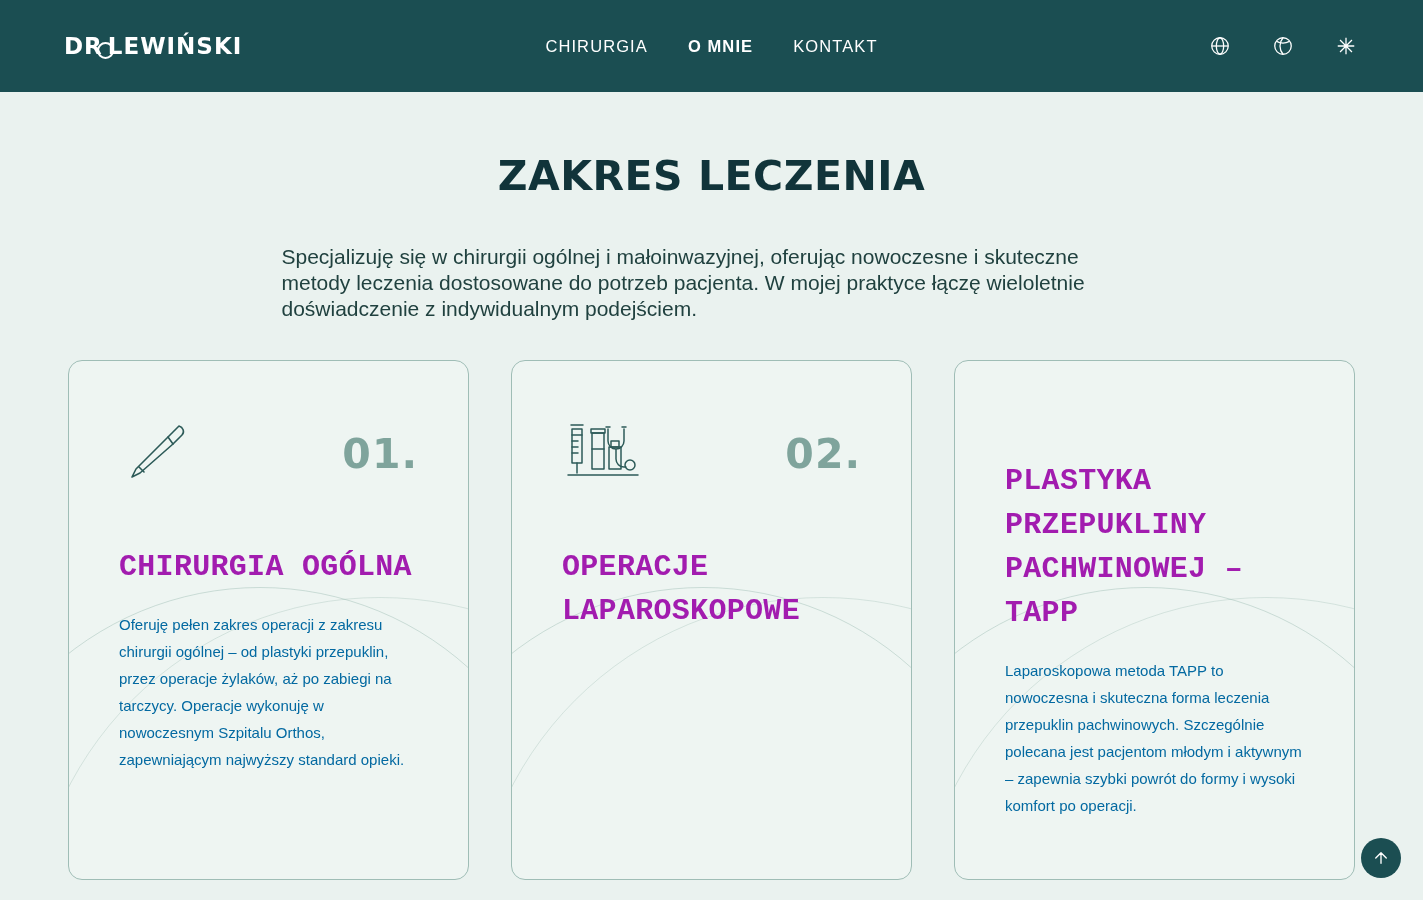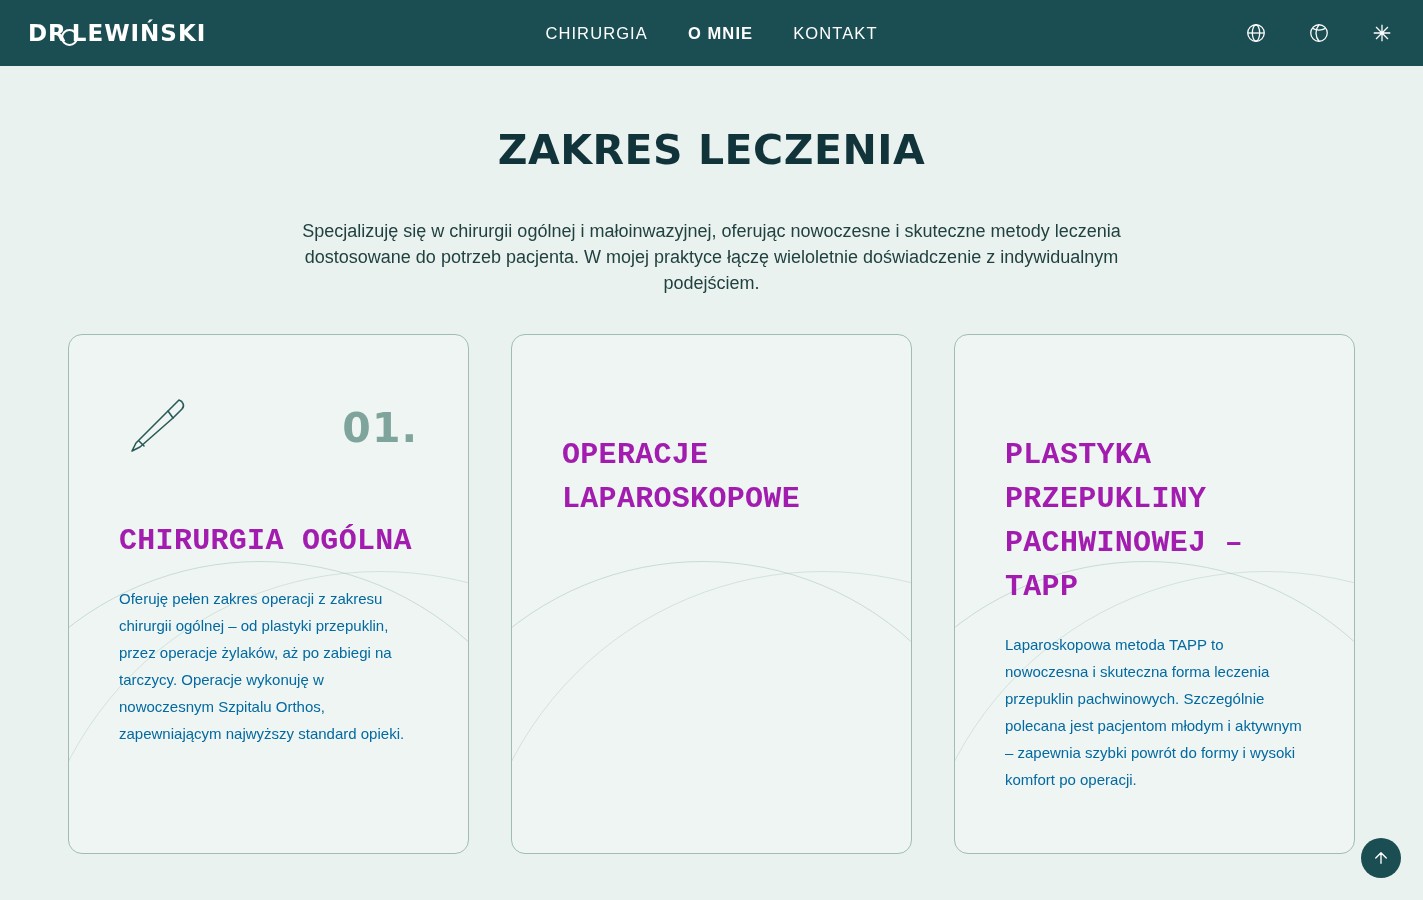--- a/index.html
+++ b/index.html
@@ -12,25 +12,25 @@
 
   body {
     font-family: "Liberation Sans", sans-serif;
     background: #eaf2ef;
     color: #123b3b;
     position: relative;
   }
 
   
   .header {
-    height: 66px;
+    height: 92px;
     background: #1b4e52;
     display: flex;
     align-items: center;
-    padding: 0 28px;
+    padding: 0 64px;
     position: relative;
   }
 
   .logo {
     display: flex;
     align-items: center;
     color: #ffffff;
     text-decoration: none;
     letter-spacing: .5px;
     user-select: none;
@@ -98,22 +98,21 @@
     font-weight: 700;
     font-size: 41px;
     letter-spacing: .5px;
     color: #11343a;
     text-transform: uppercase;
   }
 
   .page-sub {
     max-width: 860px;
     margin: 44px auto 0;
-    text-align: center;
-    font-size: 18px;
+    font-size: 21px;
     line-height: 26px;
     color: #20413f;
   }
 
   
   .cards {
     display: flex;
     justify-content: center;
     gap: 42px;
     margin-top: 38px;
@@ -264,20 +263,46 @@
             <path d="M20 52 L25 57"></path>
           </svg>
         </span>
         <span class="card-num">01.</span>
       </div>
       <h2 class="card-title">CHIRURGIA OGÓLNA</h2>
       <p class="card-text">Oferuję pełen zakres operacji z zakresu chirurgii ogólnej – od plastyki przepuklin, przez operacje żylaków, aż po zabiegi na tarczycy. Operacje wykonuję w nowoczesnym Szpitalu Orthos, zapewniającym najwyższy standard opieki.</p>
     </article>
 
     <article class="card">
+      <div class="card-top">
+        <span class="card-icon">
+          <svg width="82" height="74" viewBox="0 0 82 74" fill="none" stroke="currentColor" stroke-width="1.5" stroke-linejoin="round" stroke-linecap="round">
+
+            <path d="M10 14 h10 v34 h-10 z"></path>
+            <path d="M15 48 v10"></path>
+            <path d="M10 20 h10 M10 26 h6 M10 32 h6 M10 38 h6"></path>
+            <path d="M9 10 h12"></path>
+
+            <path d="M30 18 h12 v36 h-12 z"></path>
+            <path d="M29 14 h14 v4 h-14 z"></path>
+            <path d="M30 34 h12"></path>
+
+            <path d="M47 32 h12 v22 h-12 z"></path>
+            <path d="M49 26 h8 v6 h-8 z"></path>
+
+            <path d="M62 14 v12 a8 8 0 0 1-16 0 v-12"></path>
+            <path d="M60 12 h4 M44 12 h4"></path>
+            <path d="M54 34 v10 a8 8 0 0 0 8 8 h2"></path>
+            <circle cx="68" cy="50" r="5"></circle>
+
+            <path d="M6 60 h70"></path>
+          </svg>
+        </span>
+        <span class="card-num">02.</span>
+      </div>
       <h2 class="card-title">OPERACJE LAPAROSKOPOWE</h2>
     </article>
 
     <article class="card">
       <h2 class="card-title">PLASTYKA PRZEPUKLINY PACHWINOWEJ – TAPP</h2>
       <p class="card-text">Laparoskopowa metoda TAPP to nowoczesna i skuteczna forma leczenia przepuklin pachwinowych. Szczególnie polecana jest pacjentom młodym i aktywnym – zapewnia szybki powrót do formy i wysoki komfort po operacji.</p>
     </article>
 
   </section>
 </main>

